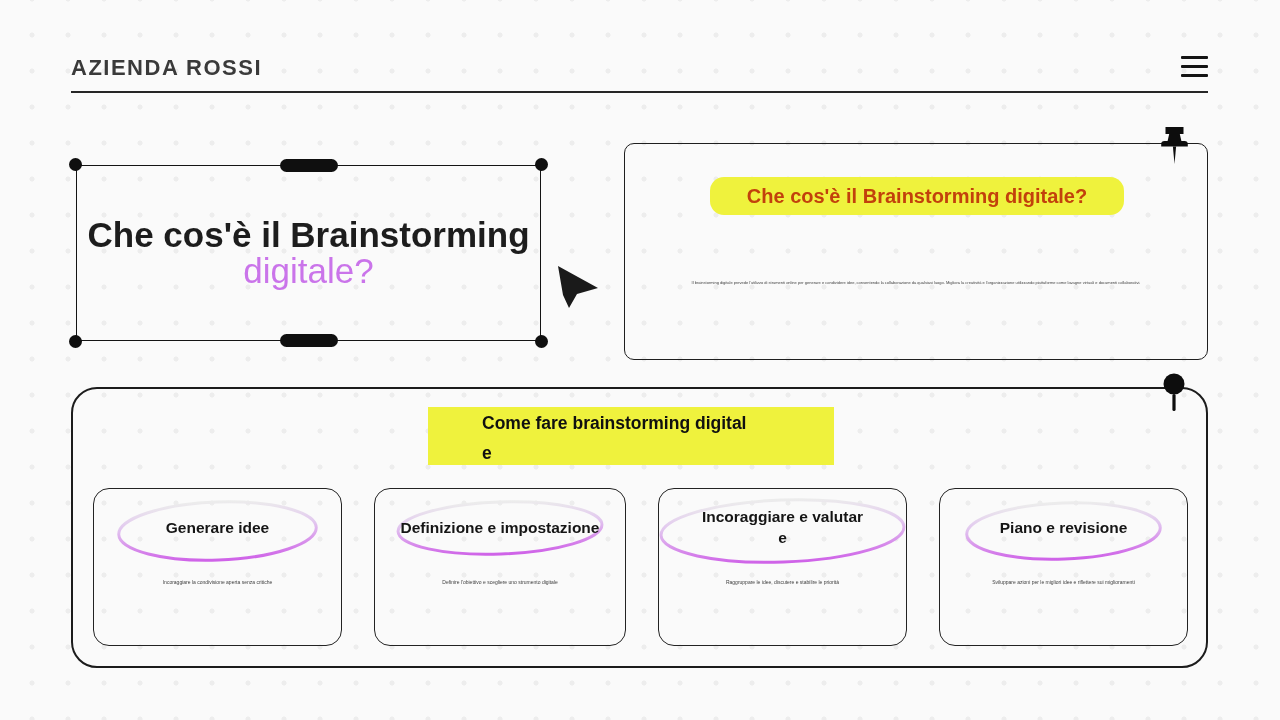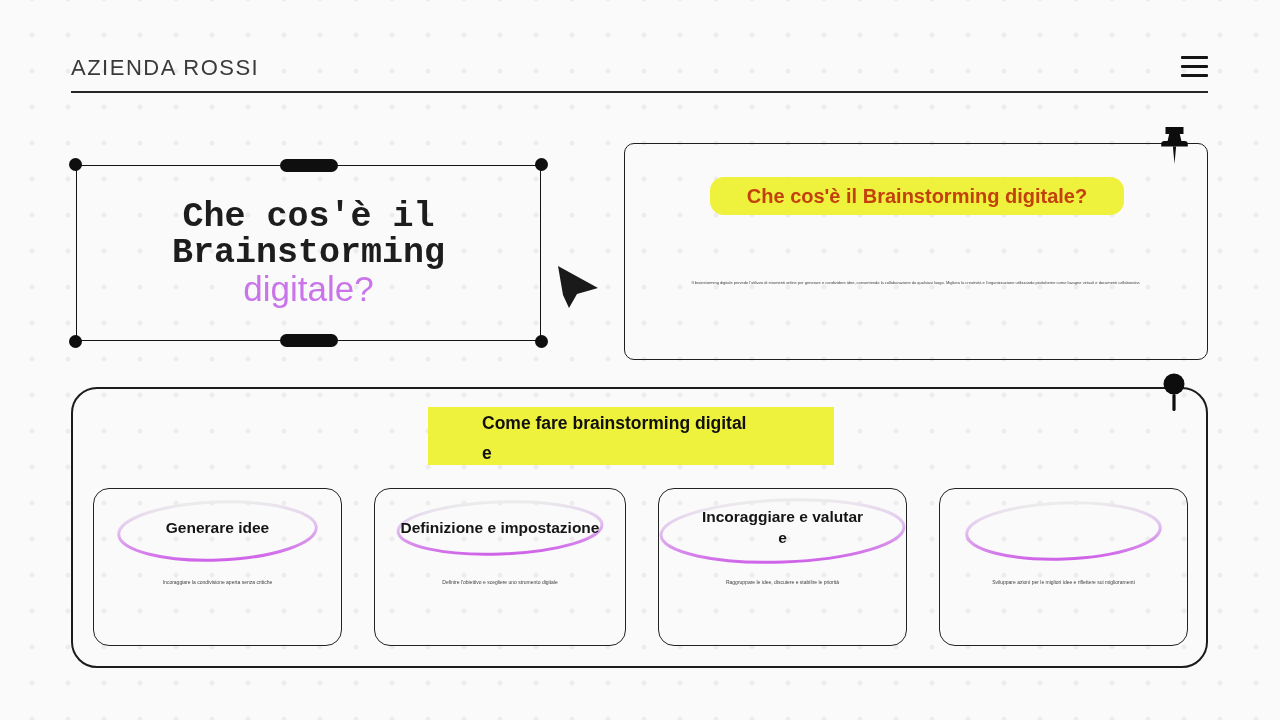--- a/index.html
+++ b/index.html
@@ -8,34 +8,34 @@
     position:relative; width:1280px; height:720px; overflow:hidden;
     background-color:#fafafa;
     background-image:radial-gradient(circle, #ededed 2.3px, transparent 2.8px);
     background-size:36px 36px;
     background-position:14px 17px;
   }
   .abs{position:absolute;}
   .pre{white-space:pre-line;}
 
   
-  .brand{left:71px; top:55px; font-size:22px; letter-spacing:1.5px; color:#3a3a3a; font-weight:400;}
+  .brand{left:71px; top:55px; font-size:22px; letter-spacing:1.5px; color:#3a3a3a; font-weight:700;}
   .header-rule{left:71px; top:91px; width:1137px; height:2px; background:#262626;}
   .hamburger{left:1181px; top:56px; width:27px; height:22px; cursor:pointer;}
   .hamburger span{display:block; height:2.6px; background:#141414; margin-bottom:6.4px; border-radius:1px;}
 
   
   .selection{left:76px; top:165px; width:465px; height:176px; border:1.8px solid #141414; box-sizing:border-box;}
   .h-dot{position:absolute; width:13px; height:13px; border-radius:50%; background:#0f0f0f;}
   .h-dot.tl{left:-8px; top:-8px;} .h-dot.tr{right:-8px; top:-8px;}
   .h-dot.bl{left:-8px; bottom:-8px;} .h-dot.br{right:-8px; bottom:-8px;}
   .h-pill{position:absolute; width:58px; height:13px; border-radius:7px; background:#0f0f0f; left:50%; margin-left:-29px;}
   .h-pill.top{top:-7px;} .h-pill.bottom{bottom:-7px;}
   .sel-text{position:absolute; inset:0; display:flex; flex-direction:column; align-items:center; justify-content:center; text-align:center;}
-  .sel-line1{font-size:35px; line-height:36px; font-weight:600; color:#1d1d1d;font-family:Liberation Mono, monospace;}
+  .sel-line1{font-size:35px; line-height:36px; font-weight:600; color:#1d1d1d;}
   .sel-line2{font-size:35px; line-height:36px; font-weight:400; color:#ca74ea;}
 
   
   .card-what{left:624px; top:143px; width:584px; height:217px; border:1.6px solid #1f1f1f; border-radius:10px; box-sizing:border-box;}
   .hl{background:#eff23d;}
   .hl-title-what{position:absolute; left:85px; top:33px; width:414px; height:38px; display:flex; align-items:center; justify-content:center; font-size:20px; font-weight:700; color:#c2410c;border-radius:14px;}
   .what-body{position:absolute; left:50%; transform:translateX(-50%); top:136px; width:472px; text-align:center; font-size:4px; line-height:6px; color:#3f3f3f;}
 
   
   .card-how{left:71px; top:387px; width:1137px; height:281px; border:2px solid #1c1c1c; border-radius:26px; box-sizing:border-box;}
@@ -127,20 +127,21 @@
         </svg>
         <div class="step-title pre">Incoraggiare e valutar
 e</div>
         <div class="step-body">Raggruppare le idee, discutere e stabilire le priorità</div>
       </div>
 
       <div class="step-card">
         <svg class="marker" viewBox="0 0 250 70" preserveAspectRatio="none">
           <ellipse cx="125" cy="36" rx="98" ry="28" fill="none" stroke="url(#markerGrad)" stroke-width="3" transform="rotate(-2 125 36)"></ellipse>
         </svg>
+        <div class="step-title pre">Piano e revisione</div>
         <div class="step-body">Sviluppare azioni per le migliori idee e riflettere sui miglioramenti</div>
       </div>
 
     </div>
   </div>
 
   <svg class="abs pin-svg" style="left:1160px; top:370px;" width="28" height="44" viewBox="0 0 28 44">
     <circle cx="14" cy="14" r="10.5" fill="#0d0d0d"></circle>
     <rect x="12.4" y="24" width="3.2" height="17" rx="1.6" fill="#0d0d0d"></rect>
   </svg>

